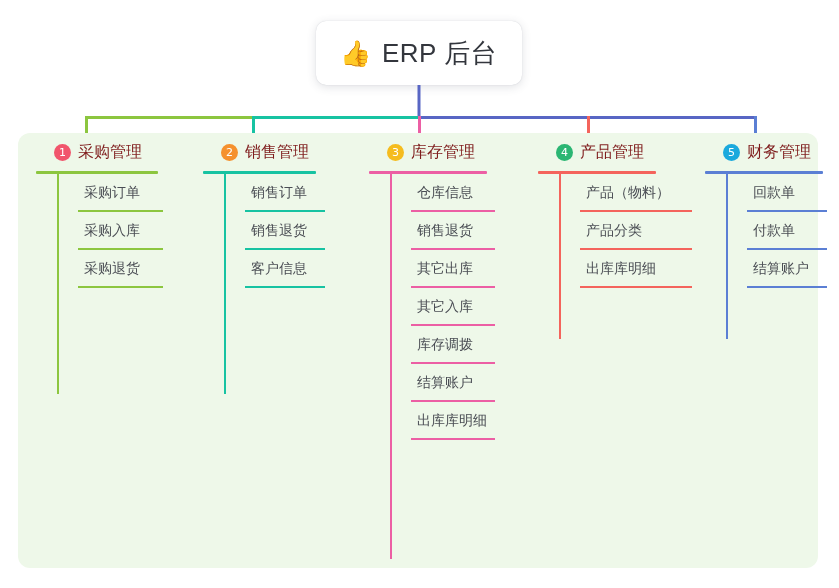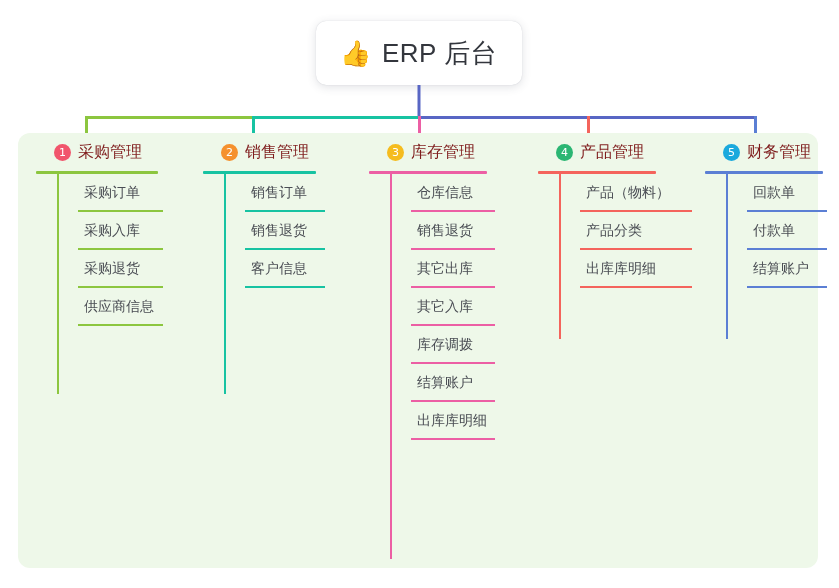--- a/index.html
+++ b/index.html
@@ -185,24 +185,20 @@
             <div class="leaf-rule" style="background: rgb(140, 198, 63); width: 85px;"></div>
           </div>
           <div class="leaf">
             <div class="leaf-label">采购入库</div>
             <div class="leaf-rule" style="background: rgb(140, 198, 63); width: 85px;"></div>
           </div>
           <div class="leaf">
             <div class="leaf-label">采购退货</div>
             <div class="leaf-rule" style="background: rgb(140, 198, 63); width: 85px;"></div>
           </div>
-          <div class="leaf">
-            <div class="leaf-label">供应商信息</div>
-            <div class="leaf-rule" style="background: rgb(140, 198, 63); width: 85px;"></div>
-          </div>
         </div>
       </div>
       <div class="col" style="left: 183px;">
         <div class="col-head">
           <span class="badge" style="background: rgb(245, 145, 46);">2</span>
           <span class="col-title">销售管理</span>
         </div>
         <div class="col-rule" style="background: rgb(23, 195, 162); width: 113px;"></div>
         <div class="leaf-list">
           <div class="leaf-spine" style="background: rgb(23, 195, 162); height: 220px;"></div>

